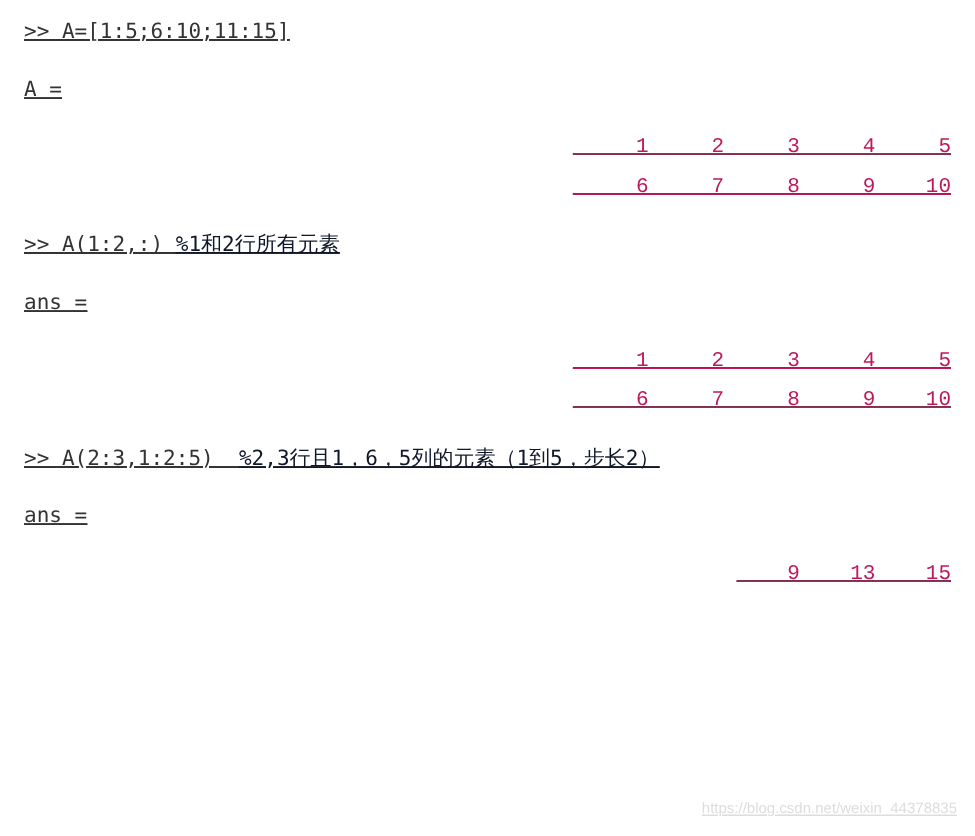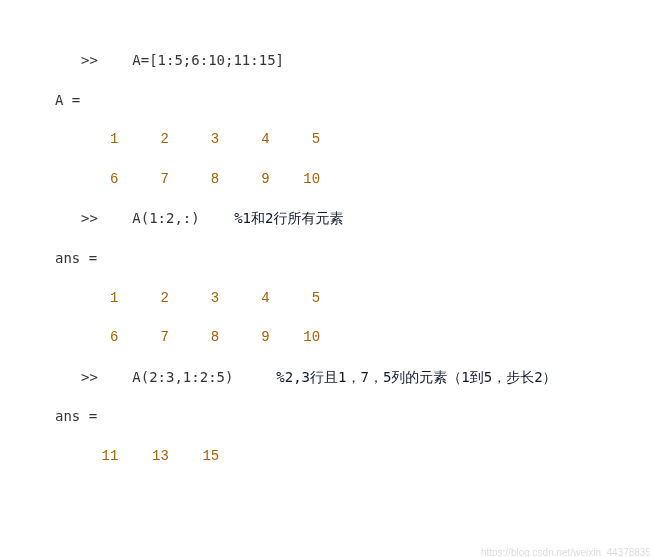--- a/index.html
+++ b/index.html
@@ -1,18 +1,19 @@
 <!DOCTYPE html>
 <html><head>
   <meta charset="utf-8">
   <style>
     * {
-      margin: 13px;
+      margin: 0;
       padding: 0;
       box-sizing: border-box;
+      text-decoration: underline;
     }
     body {
       width: 650px;
       height: 557px;
       background: #ffffff;
       font-family: "Microsoft YaHei", "SimSun", Consolas, monospace;
       font-size: 14px;
       color: #333;
       padding: 8px 16px;
       line-height: 1.9;
@@ -34,22 +35,23 @@
       color: #333;
       margin-top: 12px;
       margin-bottom: 12px;
     }
     .matrix {
       margin-top: 8px;
       margin-bottom: 8px;
     }
     .matrix-row {
       white-space: pre;
-      color: #a16207;
+      color: #be185d;
       font-family: Consolas, "Courier New", monospace;
+      text-align: right;
     }
     .watermark {
       position: absolute;
       bottom: 8px;
       right: 12px;
       color: #ddd;
       font-size: 10px;
       font-family: Arial, sans-serif;
     }
     .block {
@@ -75,22 +77,22 @@
 </div>
 
 <div class="output-label">ans =</div>
 
 <div class="matrix">
   <div class="matrix-row">     1     2     3     4     5</div>
   <div class="matrix-row">     6     7     8     9    10</div>
 </div>
 
 <div class="block" style="margin-top:12px;">
-  <div class="line"><span class="prompt">&gt;&gt; </span><span class="code">A(2:3,1:2:5)  </span><span class="comment">%2,3行且1，7，5列的元素（1到5，步长2）</span></div>
+  <div class="line"><span class="prompt">&gt;&gt; </span><span class="code">A(2:3,1:2:5)  </span><span class="comment">%2,3行且1，6，5列的元素（1到5，步长2）</span></div>
 </div>
 
 <div class="output-label">ans =</div>
 
 <div class="matrix">
-  <div class="matrix-row">    11    13    15</div>
+  <div class="matrix-row">    9    13    15</div>
 </div>
 
 <div class="watermark">https://blog.csdn.net/weixin_44378835</div>
 
 </body></html>

